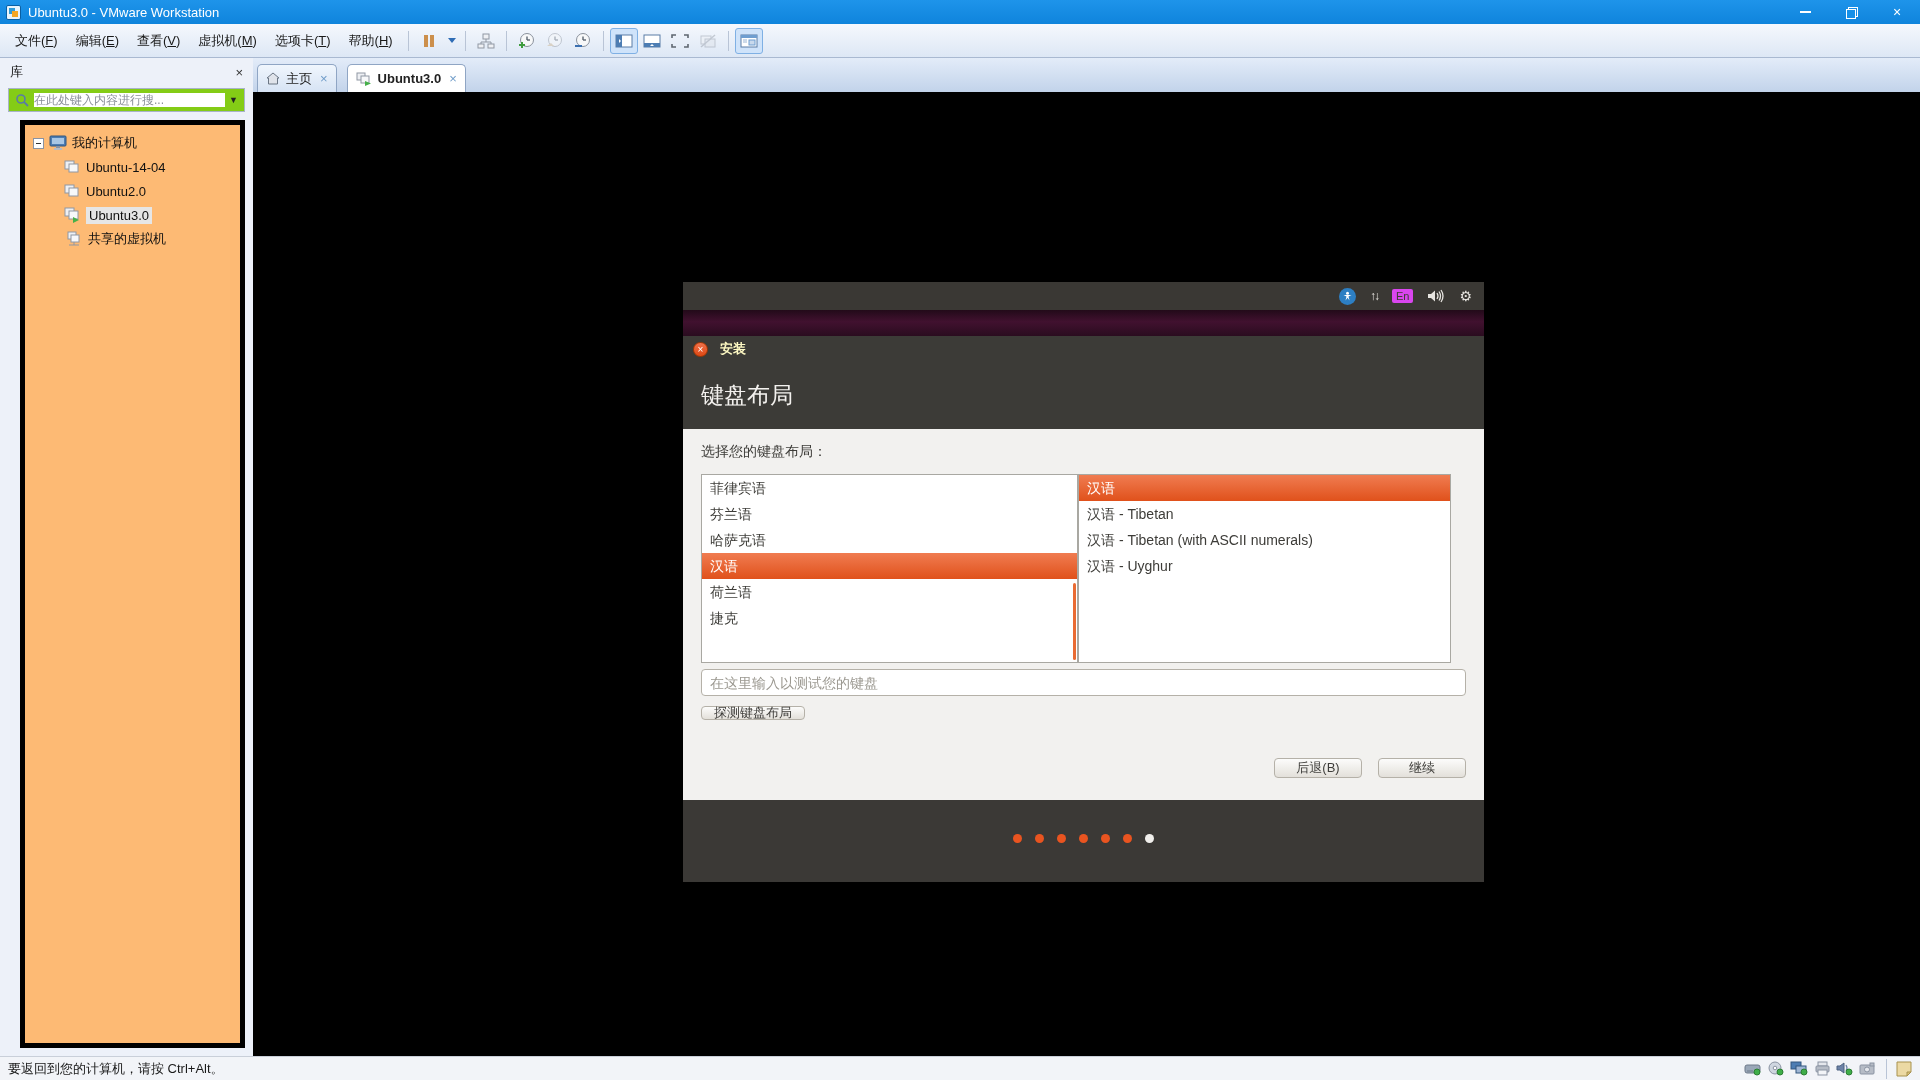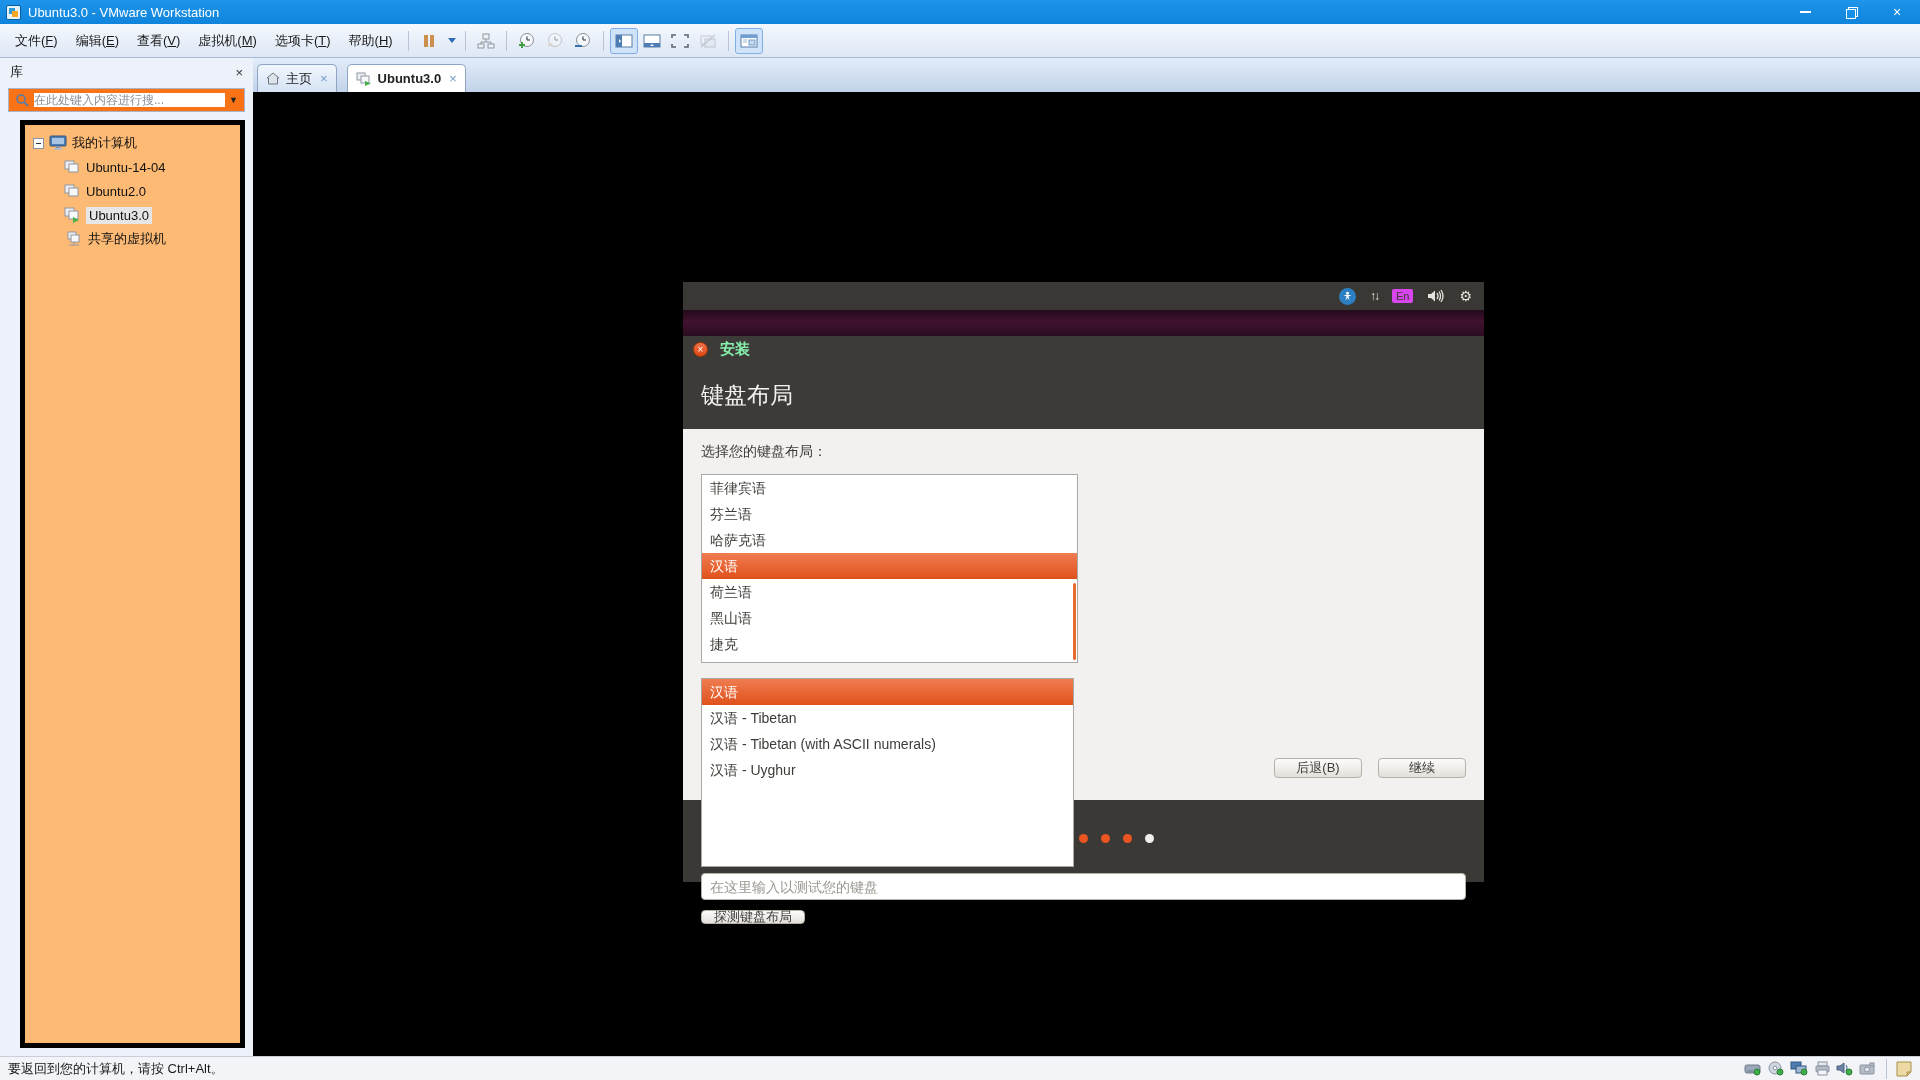--- a/index.html
+++ b/index.html
@@ -39,21 +39,21 @@
   .dd-arrow { width:0; height:0; border-left:4px solid transparent; border-right:4px solid transparent;
     border-top:5px solid #2f6cb5; margin-left:2px; }
 
   
   .main { flex:1 1 auto; display:flex; min-height:0; }
 
   
   .sidebar { width:253px; background:#edf1f9; display:flex; flex-direction:column; flex:0 0 auto; }
   .sb-header { height:28px; display:flex; align-items:center; padding:0 10px; font-size:13px; color:#111; }
   .sb-close { margin-left:auto; font-size:13px; color:#333; }
-  .sb-search { margin:2px 8px 4px 8px; height:24px; background:#f97316; border:1px solid #a8b4c8;
+  .sb-search { margin:2px 8px 4px 8px; height:24px; background:#84cc16; border:1px solid #a8b4c8;
     display:flex; align-items:center; padding:0 6px; }
   .sb-search input { border:none; outline:none; flex:1; font-size:12px; color:#333; min-width:0;
     font-family:"Liberation Sans", sans-serif; }
   .sb-search input::placeholder { color:#8a8f99; }
   .sb-dd { font-size:9px; color:#222; margin-left:4px; }
   .tree-panel { flex:1; background:#fdba74; border:5px solid #000000; margin:4px 8px 8px 20px;
     padding-top:6px; overflow:hidden; }
   .tree-item { display:flex; align-items:center; height:24px; font-size:13px; color:#111; }
   .tree-item .expander { width:11px; height:11px; border:1px solid #8a93a2; background:#fff;
     margin:0 5px 0 8px; position:relative; display:none; flex:0 0 auto; }
@@ -92,26 +92,26 @@
   .kb-ind { background:#d946ef; color:#3c3a35; font-size:11px; padding:1px 4px; border-radius:2px; }
   .g-glyph { font-size:14px; color:#e6e4df; }
   .g-desktop { height:26px; background:linear-gradient(180deg,#220a19 0%, #41112f 45%, #2a0c1f 100%);
     flex:0 0 auto; }
 
   .inst { flex:1 1 auto; display:flex; flex-direction:column; min-height:0; }
   .inst-titlebar { height:26px; background:#3c3b37; display:flex; align-items:center; padding:0 10px;
     flex:0 0 auto; }
   .inst-close { width:15px; height:15px; border-radius:50%; background:linear-gradient(#f1714a,#dd4814);
     border:1px solid #a33603; color:#fff; font-size:10px; line-height:13px; text-align:center; }
-  .inst-title { color:#86efac; font-size:15px; font-weight:bold; margin-left:12px; }
+  .inst-title { color:#fef9c3; font-size:13px; font-weight:bold; margin-left:12px; }
   .inst-header { height:67px; background:#3c3b37; color:#f3f1ee; font-size:23px; display:flex;
     align-items:center; padding-left:18px; flex:0 0 auto; }
   .inst-body { height:371px; background:#f2f1ef; padding:0 18px; flex:0 0 auto; position:relative; }
   .prompt { font-size:14px; color:#3d3c38; padding-top:14px; }
-  .lists { display:flex; gap:15px; margin-top:13px;flex-direction:column; }
+  .lists { display:flex; margin-top:13px; }
   .listbox { height:189px; background:#fff; border:1px solid #a9a8a2; overflow:hidden; position:relative; }
   .listbox.left { width:377px; }
   .listbox.right { width:373px; }
   .li-row { height:26px; line-height:26px; padding-left:8px; font-size:14px; color:#3d3c38;
     white-space:nowrap; }
   .li-row.selected { background:linear-gradient(#f
 07c51,#e0511b); background:linear-gradient(#f07c51,#e0511b); color:#fff; }
   .scroll-thumb { position:absolute; right:1px; top:58%; height:41%; width:3px; background:#e96b33;
     border-radius:2px; }
   .test-input { margin-top:6px; width:100%; height:27px; border:1px solid #b5b1a8; border-radius:4px;
@@ -427,23 +427,20 @@
                     </div>
 
                     <div class="li-row selected">
                       <span>汉语</span>
                     </div>
 
                     <div class="li-row">
                       <span>荷兰语</span>
                     </div>
 
-                    <div class="li-row">
-                      <span>黑山语</span>
-                    </div>
 
                     <div class="li-row">
                       <span>捷克</span>
                     </div>
                   </div>
                 <div class="listbox right">
 
                     <div class="li-row selected">
                       <span>汉语</span>
                     </div>

